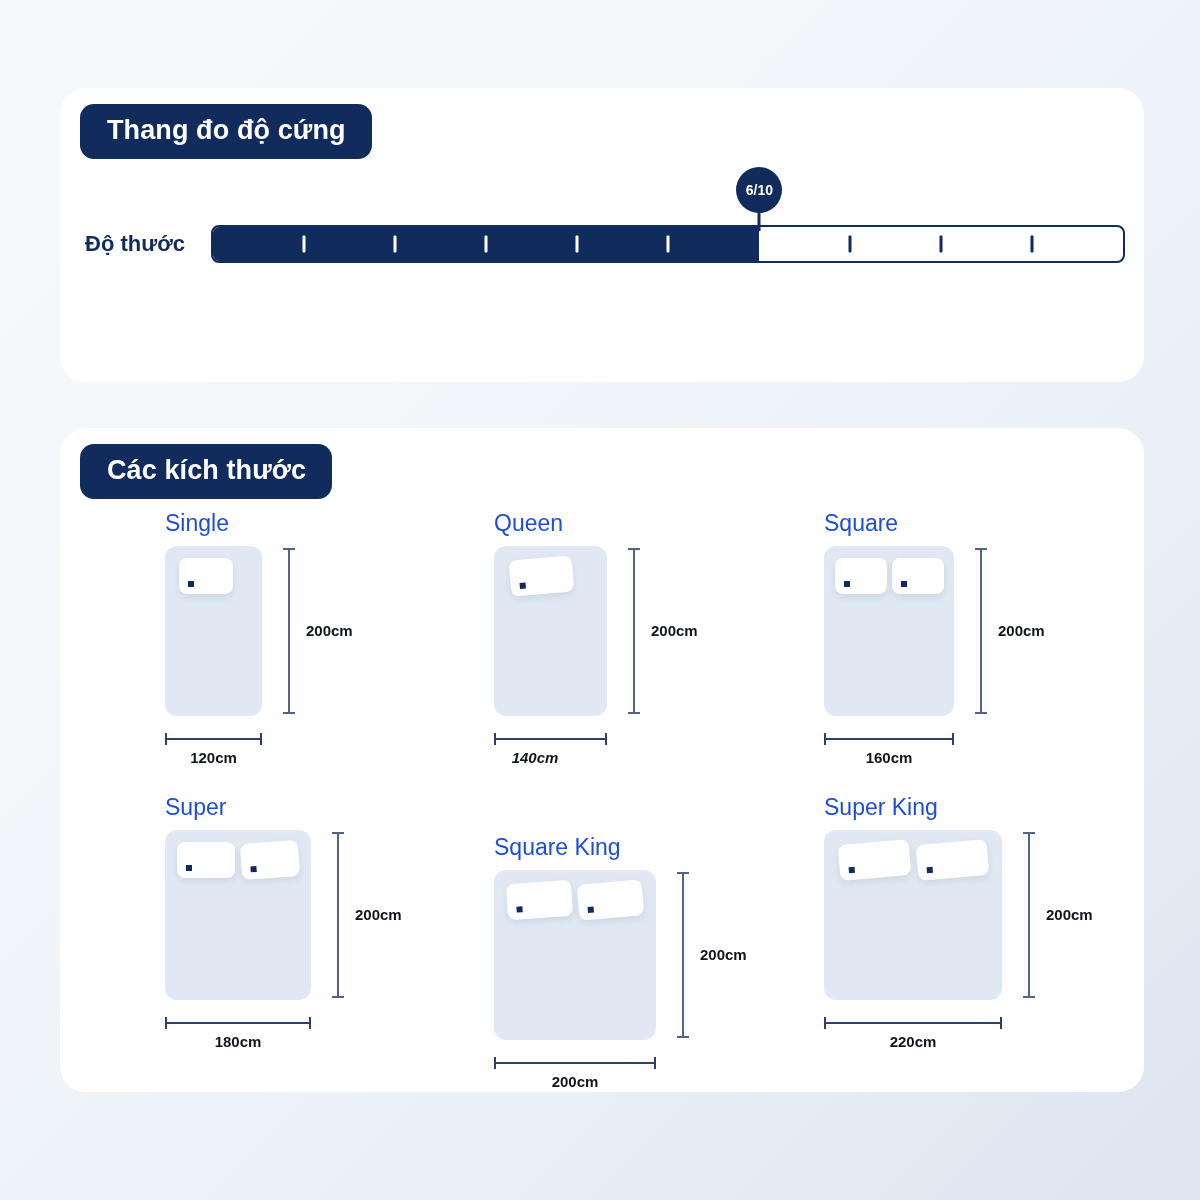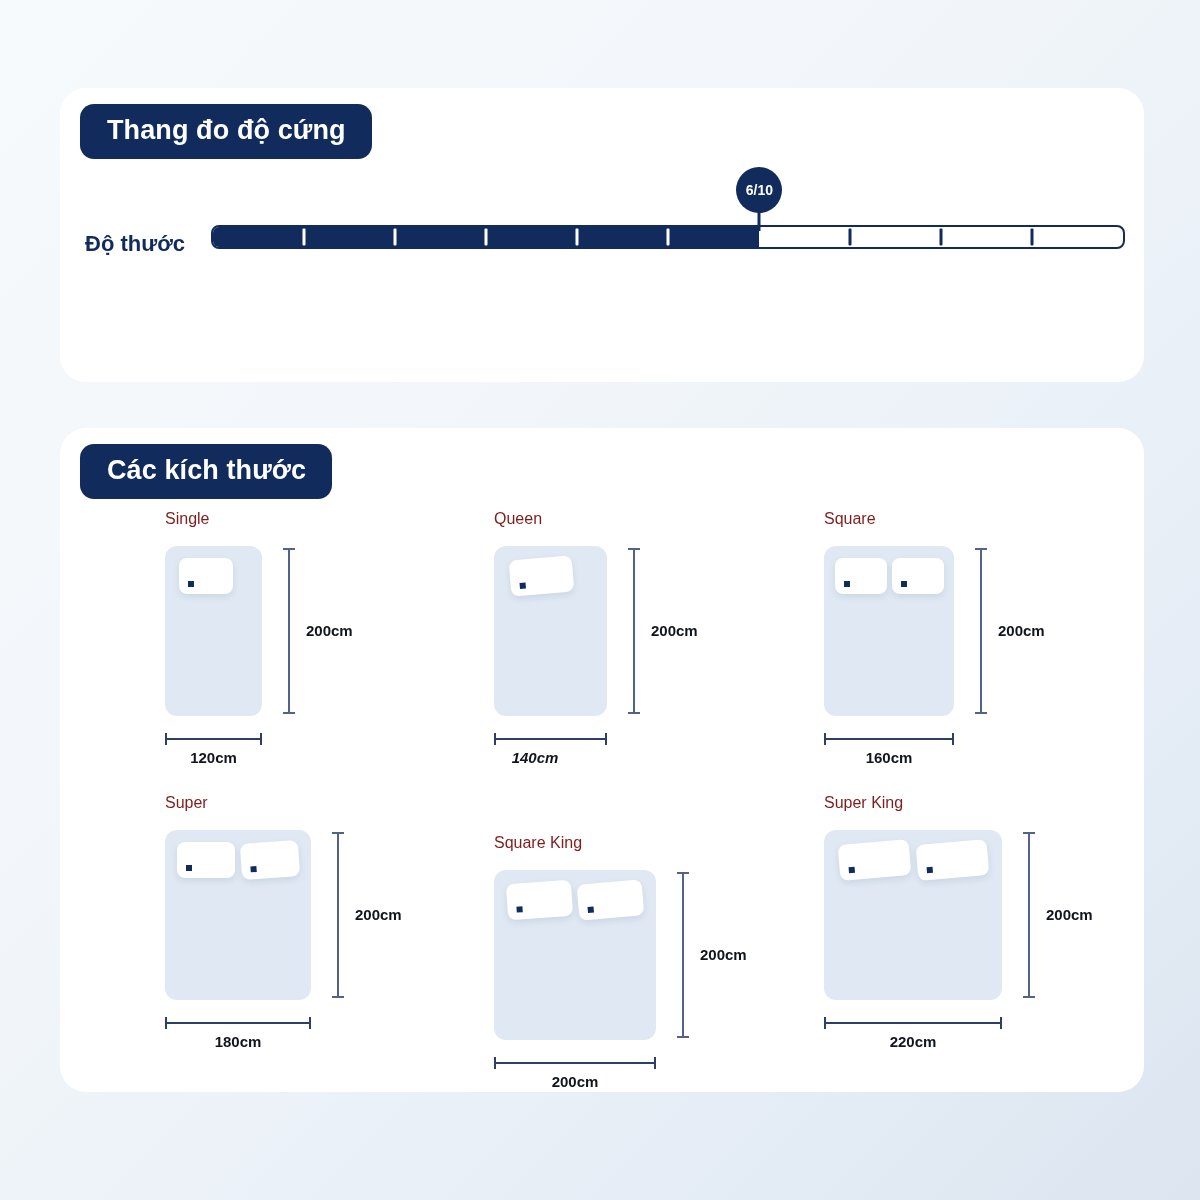--- a/index.html
+++ b/index.html
@@ -57,21 +57,21 @@
     font-size: 22px;
     font-weight: bold;
     color: #112b5c;
     white-space: nowrap;
   }
   #scale-wrap {
     position: absolute;
     left: 126px;
     top: 0;
     width: 914px;
-    height: 24px;
+    height: 38px;
   }
   #scale-track {
     position: absolute;
     inset: 0;
     border: 2px solid #112b5c;
     border-radius: 8px;
     background: #ffffff;
     overflow: hidden;
   }
   #scale-fill {
@@ -125,22 +125,22 @@
   }
   .size-cell {
     position: absolute;
     width: 330px;
     height: 284px;
   }
   .size-title {
     position: absolute;
     left: 0;
     top: 0;
-    font-size: 16px;
-    color: #7f1d1d;
+    font-size: 23px;
+    color: #1d4ed8;
     white-space: nowrap;
   }
 
   .bed-area {
     position: absolute;
     left: 0;
     top: 36px;
   }
 
   .mattress {

